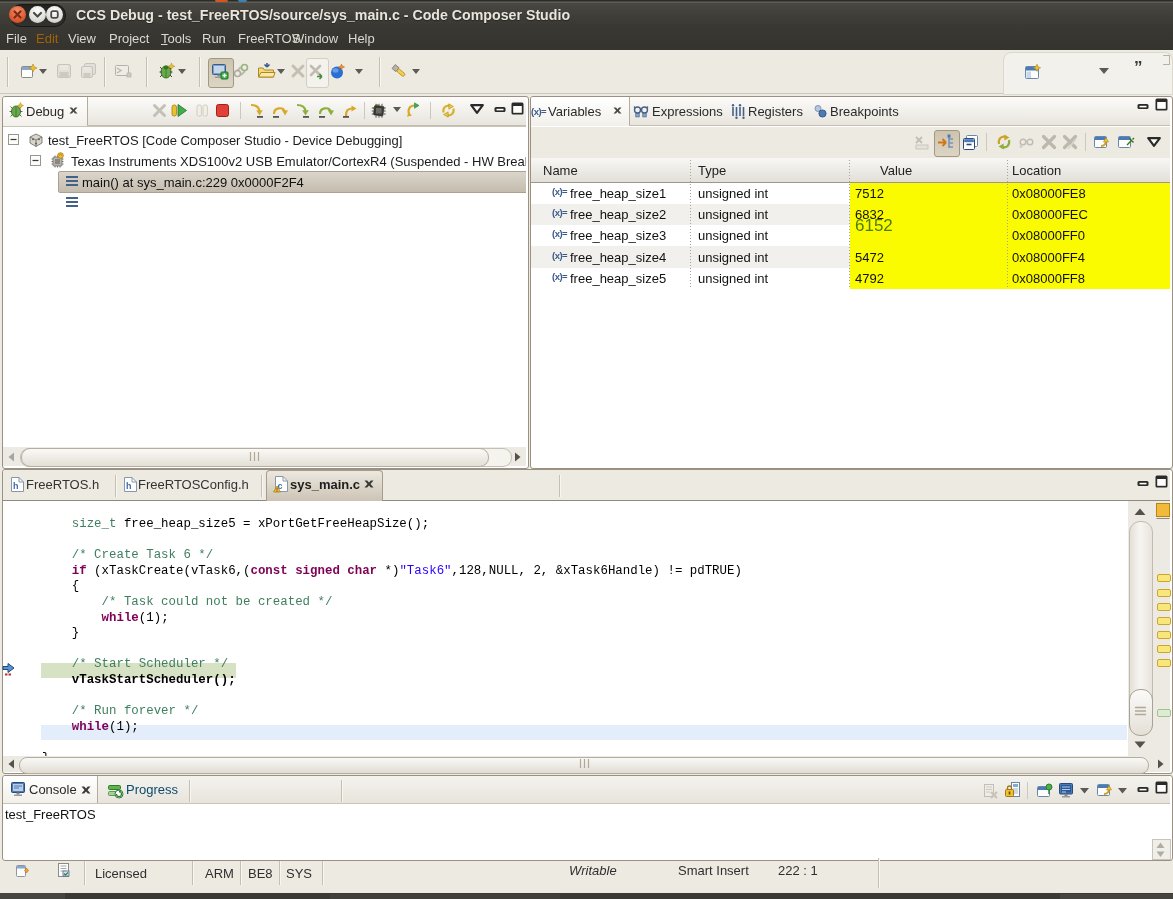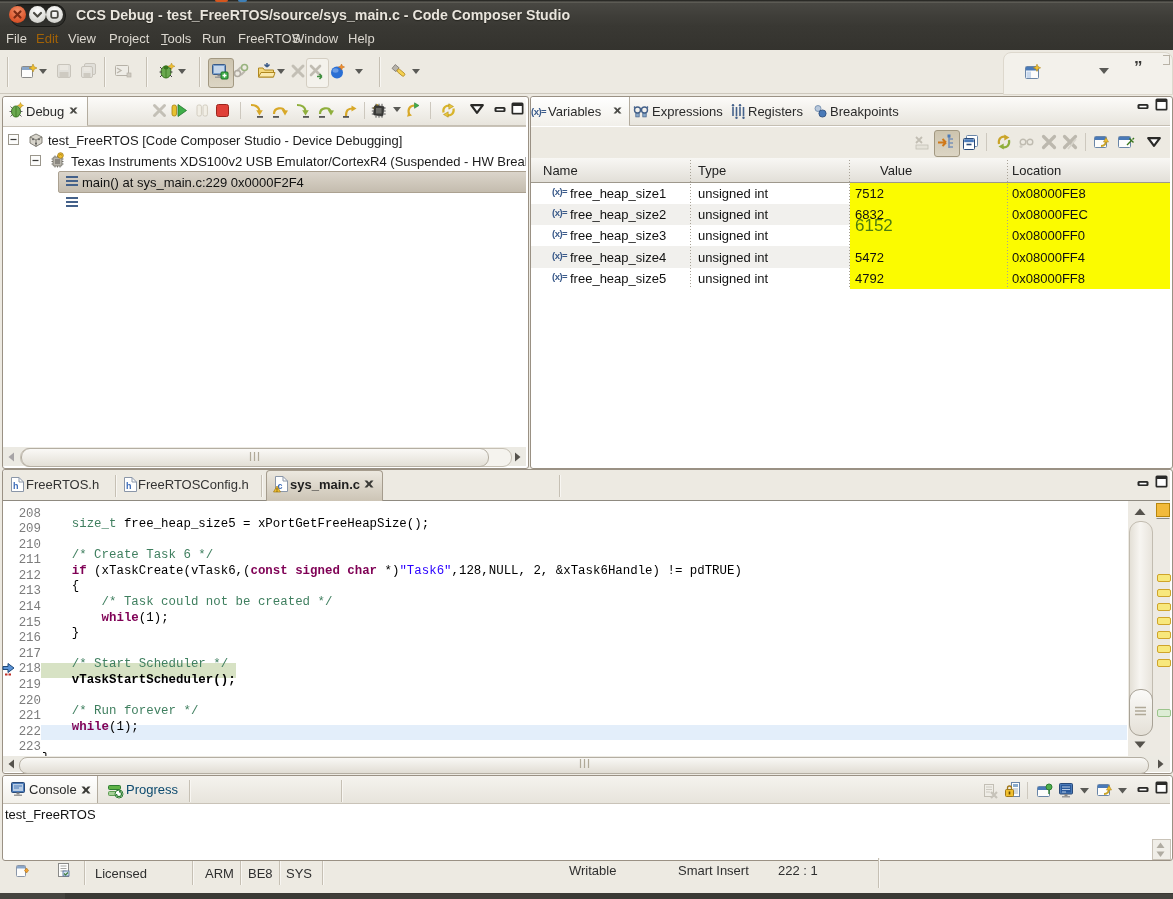--- a/index.html
+++ b/index.html
@@ -471,36 +471,20 @@
     <rect x="2.5" y="5.8" width="7" height="1.6" fill="#fff"></rect>
   </svg>
 <svg class="abs" style="left:1155px;top:475px;" width="13" height="13">
     <rect x="0.5" y="0.5" width="12" height="12" rx="1.5" fill="#2a2a28"></rect>
     <rect x="2.2" y="4" width="8.6" height="6.8" fill="#fff"></rect>
   </svg>
 
 <div class="abs" style="left:3px;top:501px;width:1125px;height:255px;background:#fff;overflow:hidden;font-family:'Liberation Mono',monospace;font-size:12.42px;line-height:15.6px;">
  <div class="abs" style="left:38px;top:223.9px;width:1086px;height:15.6px;background:#e3eefa;"></div>
  <div class="abs" style="left:38px;top:161.6px;width:195px;height:15.6px;background:#d7e2c4;"></div>
- <div class="abs txt" style="left:10px;top:5.5px;width:28px;text-align:right;color:#7c7c7c;">208
-209
-210
-211
-212
-213
-214
-215
-216
-217
-218
-219
-220
-221
-222
-223</div>
  <div class="abs txt" style="left:39px;top:16px;color:#000;">    <span style="color:#3f7f5f">size_t</span> free_heap_size5 = xPortGetFreeHeapSize();
 
     <span style="color:#3f7f5f">/* Create Task 6 */</span>
     <b style="color:#7f0055">if</b> (xTaskCreate(vTask6,(<b style="color:#7f0055">const</b> <b style="color:#7f0055">signed</b> <b style="color:#7f0055">char</b> *)<span style="color:#2a00ff">"Task6"</span>,128,NULL, 2, &amp;xTask6Handle) != pdTRUE)
     {
         <span style="color:#3f7f5f">/* Task could not be created */</span>
         <b style="color:#7f0055">while</b>(1);
     }
 
     <span style="color:#3f7f5f">/* Start Scheduler */</span>
@@ -653,20 +637,20 @@
 <div class="vsep" style="left:84px;top:861px;height:24px;"></div>
 <div class="vsep" style="left:192px;top:861px;height:24px;"></div>
 <div class="vsep" style="left:240px;top:861px;height:24px;"></div>
 <div class="vsep" style="left:279px;top:861px;height:24px;"></div>
 <div class="vsep" style="left:322px;top:861px;height:24px;"></div>
 <div class="vsep" style="left:878px;top:858px;height:30px;"></div>
 <div class="abs txt" style="left:95px;top:866px;font-size:13px;color:#2f2f2f;">Licensed</div>
 <div class="abs txt" style="left:205px;top:866px;font-size:13px;color:#2f2f2f;">ARM</div>
 <div class="abs txt" style="left:248px;top:866px;font-size:13px;color:#2f2f2f;">BE8</div>
 <div class="abs txt" style="left:286px;top:866px;font-size:13px;color:#2f2f2f;">SYS</div>
-<div class="abs txt" style="left:569px;top:863px;font-size:13px;color:#2f2f2f;">Writable</div>
+<div class="abs txt" style="left:569px;top:863px;font-size:13px;color:#2f2f2f;font-style:italic;">Writable</div>
 <div class="abs txt" style="left:678px;top:863px;font-size:13px;color:#2f2f2f;">Smart Insert</div>
 <div class="abs txt" style="left:778px;top:863px;font-size:13px;color:#2f2f2f;">222 : 1</div>
 
 <div class="abs" style="left:0;top:893px;width:1173px;height:6px;background:#3a3934;"></div>
 <div class="abs" style="left:0;top:893px;width:65px;height:6px;background:#45443f;"></div>
 <div class="abs" style="left:330px;top:894px;width:230px;height:5px;background:#413f3a;"></div>
 <div class="abs" style="left:1060px;top:894px;width:113px;height:5px;background:#45443f;"></div>
 
 </body></html>

